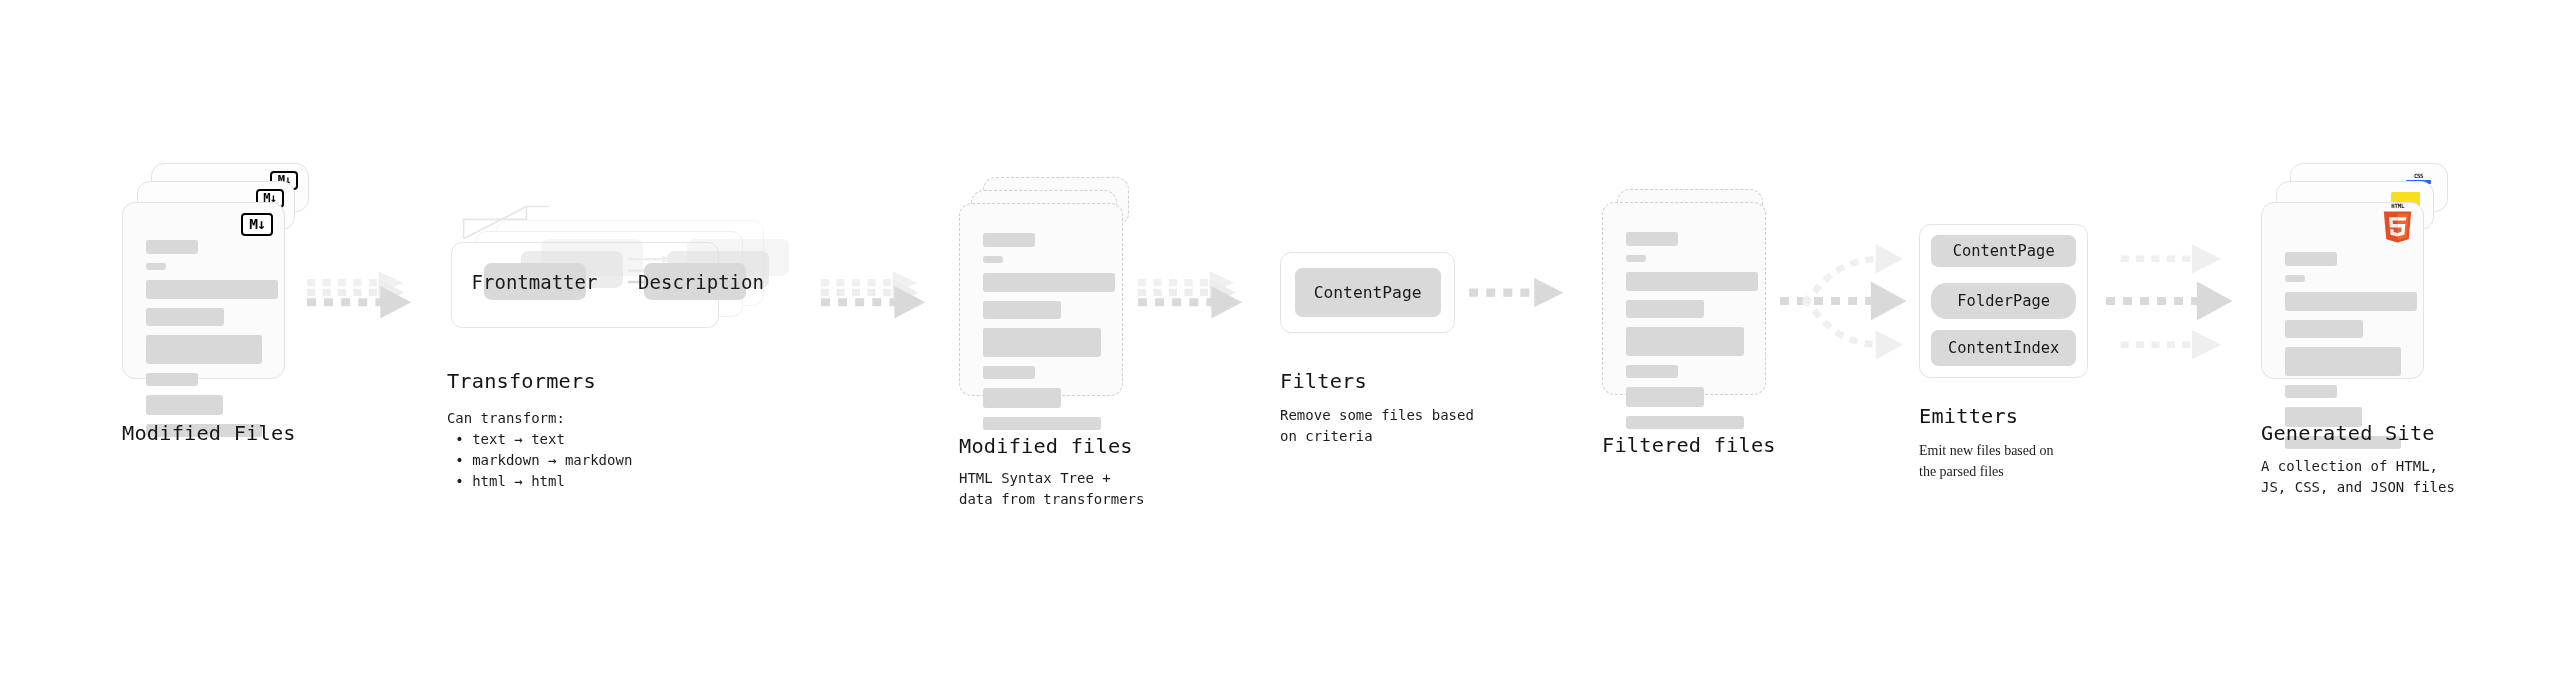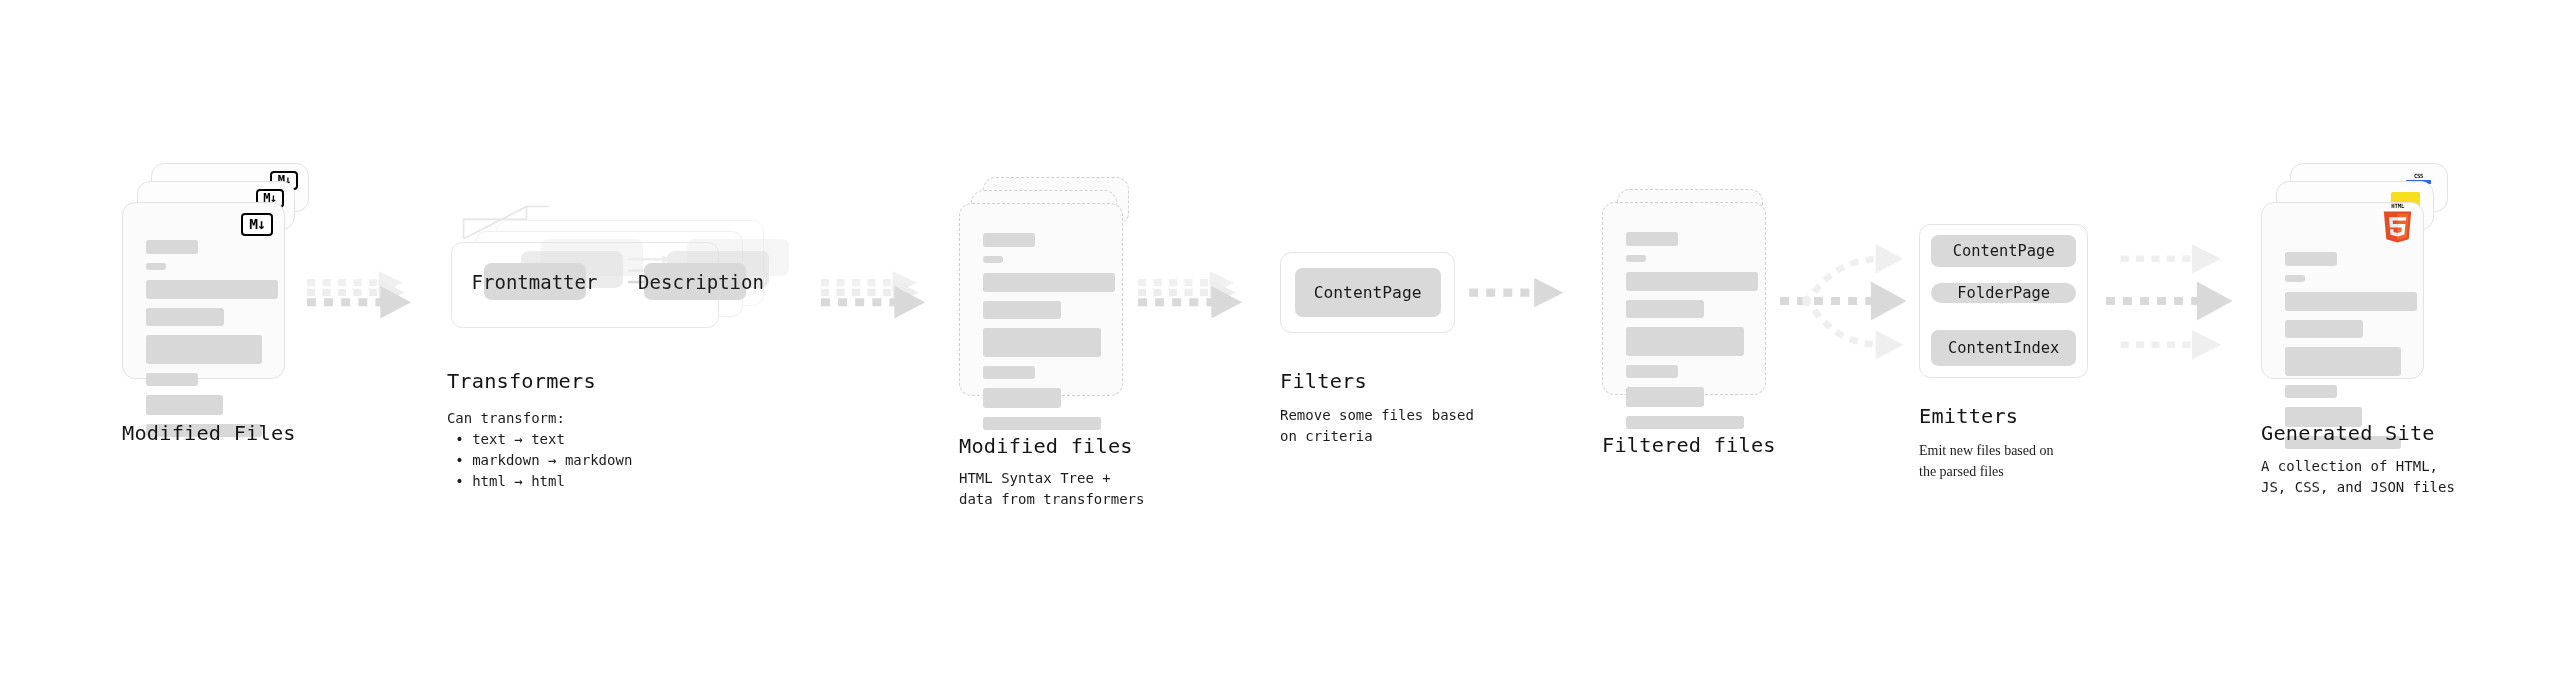--- a/index.html
+++ b/index.html
@@ -218,21 +218,21 @@
     <polygon points="118,10 152,28 118,46" fill="#efefef"></polygon>
     <path d="M28,80 C44,80 52,132 124,134" stroke="#efefef" stroke-width="8" stroke-dasharray="10 9" fill="none"></path>
     <polygon points="118,116 152,134 118,152" fill="#efefef"></polygon>
   </svg>
 
   <div class="node" style="left:1919px;top:224px;">
     <div class="pbox" style="left:0;top:0;width:169px;height:154px;"></div>
     <div class="chip" style="left:12.2px;top:11.4px;width:145px;height:32px;font-size:15.4px;">
       <span>ContentPage</span>
     </div>
-    <div class="chip" style="left:12.2px;top:59px;width:145px;height:20px;font-size:15.4px;border-radius:15px;">
+    <div class="chip" style="left:12.2px;top:59px;width:145px;height:36px;font-size:15.4px;border-radius:15px;">
       <span>FolderPage</span>
     </div>
     <div class="chip" style="left:12.2px;top:106px;width:145px;height:36px;font-size:15.4px;">
       <span>ContentIndex</span>
     </div>
     <div class="title" style="left:0;top:180px;">Emitters</div>
     <div class="sub" style="left:0;top:216px;font-family:Liberation Serif, serif;">Emit new files based on
 the parsed files</div>
   </div>
 

